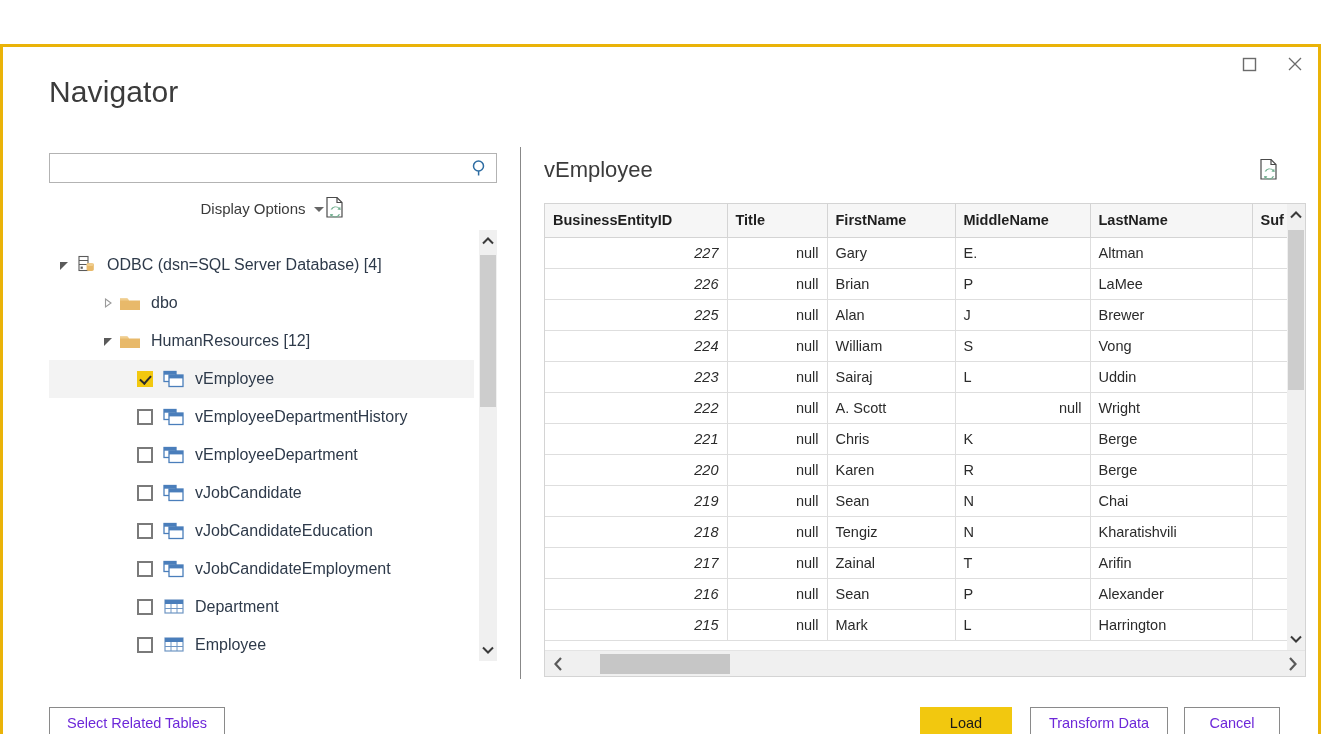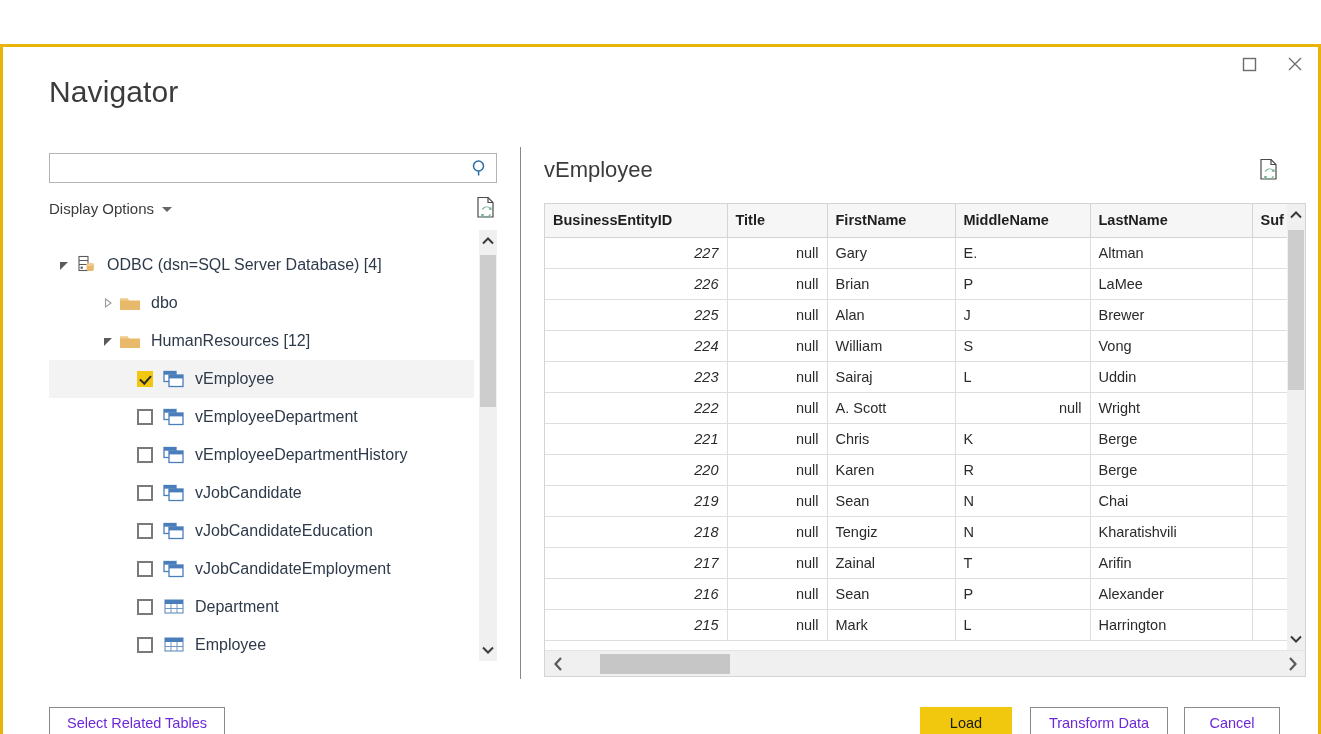--- a/index.html
+++ b/index.html
@@ -64,21 +64,21 @@
   .search-icon {
     width: 32px; height: 28px;
     display: flex; align-items: center; justify-content: center;
   }
 
   .display-options-row {
     margin-top: 12px;
     width: 448px;
     height: 26px;
     display: flex; align-items: center;
-    justify-content: space-between;
+    justify-content: center;
   }
   .display-options {
     display: flex; align-items: center; gap: 8px;
     font-size: 15px; color: #3b3b3b;
     cursor: default;
   }
   .caret-down {
     width: 0; height: 0;
     border-left: 5px solid transparent;
     border-right: 5px solid transparent;
@@ -396,34 +396,34 @@
             <span class="expander"></span>
             <span class="chk"></span>
             <span class="node-icon">
               <svg width="22" height="18" viewBox="0 0 22 18">
                 <rect x="1" y="1.5" width="12" height="10" fill="#ffffff" stroke="#4a7ebb" stroke-width="1.3"></rect>
                 <rect x="1" y="1.5" width="12" height="3.2" fill="#4a7ebb"></rect>
                 <rect x="6" y="5" width="14" height="11.5" fill="#ffffff" stroke="#4a7ebb" stroke-width="1.3"></rect>
                 <rect x="6" y="5" width="14" height="3.4" fill="#4a7ebb"></rect>
               </svg>
             </span>
-            <span class="node-label">vEmployeeDepartment</span>
+            <span class="node-label">vEmployeeDepartmentHistory</span>
           </div>
           <div class="tree-row lvl3">
             <span class="expander"></span>
             <span class="chk"></span>
             <span class="node-icon">
               <svg width="22" height="18" viewBox="0 0 22 18">
                 <rect x="1" y="1.5" width="12" height="10" fill="#ffffff" stroke="#4a7ebb" stroke-width="1.3"></rect>
                 <rect x="1" y="1.5" width="12" height="3.2" fill="#4a7ebb"></rect>
                 <rect x="6" y="5" width="14" height="11.5" fill="#ffffff" stroke="#4a7ebb" stroke-width="1.3"></rect>
                 <rect x="6" y="5" width="14" height="3.4" fill="#4a7ebb"></rect>
               </svg>
             </span>
-            <span class="node-label">vEmployeeDepartmentHistory</span>
+            <span class="node-label">vEmployeeDepartment</span>
           </div>
           <div class="tree-row lvl3">
             <span class="expander"></span>
             <span class="chk"></span>
             <span class="node-icon">
               <svg width="22" height="18" viewBox="0 0 22 18">
                 <rect x="1" y="1.5" width="12" height="10" fill="#ffffff" stroke="#4a7ebb" stroke-width="1.3"></rect>
                 <rect x="1" y="1.5" width="12" height="3.2" fill="#4a7ebb"></rect>
                 <rect x="6" y="5" width="14" height="11.5" fill="#ffffff" stroke="#4a7ebb" stroke-width="1.3"></rect>
                 <rect x="6" y="5" width="14" height="3.4" fill="#4a7ebb"></rect>

